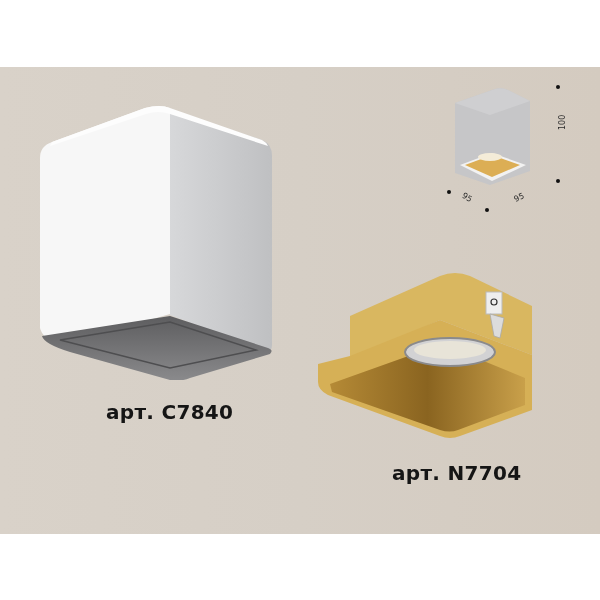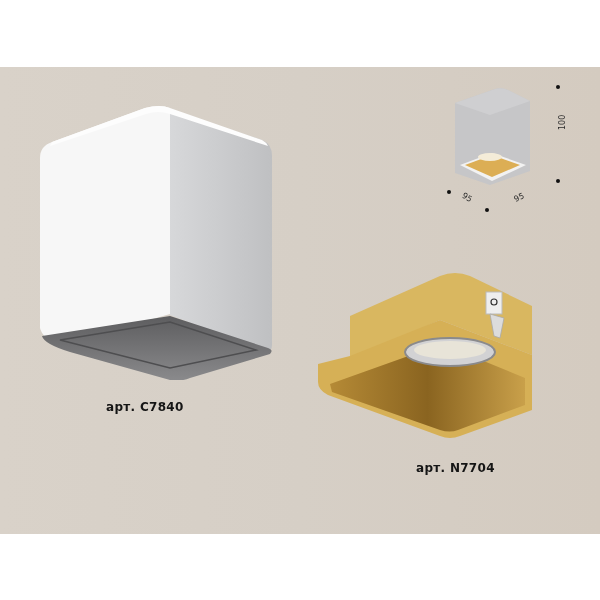--- a/index.html
+++ b/index.html
@@ -1,20 +1,20 @@
 <!DOCTYPE html>
 <html><head>
 <meta charset="utf-8">
 <style>
   html, body { margin:0; padding:0; }
   body { width:600px; height:600px; background:#ffffff; position:relative; overflow:hidden; font-family:"DejaVu Sans", "Liberation Sans", sans-serif; }
   .panel { position:absolute; left:0; top:67px; width:600px; height:467px;
     background: linear-gradient(90deg, #d9d2c9 0%, #d6cfc6 50%, #d4cbc0 100%); }
   .product { position:absolute; }
-  .label { position:absolute; font-weight:bold; color:#151515; font-size:12px; letter-spacing:0.3px; white-space:nowrap; }
+  .label { position:absolute; font-weight:bold; color:#151515; font-size:20px; letter-spacing:0.3px; white-space:nowrap; }
   .dim { position:absolute; font-size:8px; color:#2a2a2a; }
   .dot { position:absolute; width:4px; height:4px; border-radius:50%; background:#111; }
 </style>
 </head>
 <body>
 
 <div class="panel"></div>
 
 <svg class="product" style="left:30px;top:100px;" width="250" height="280" viewBox="0 0 250 280">
   <defs>
@@ -72,13 +72,13 @@
   <div class="dot" style="left:556px;top:85px;"></div>
   <div class="dot" style="left:556px;top:179px;"></div>
   <div class="dot" style="left:447px;top:190px;"></div>
   <div class="dot" style="left:485px;top:208px;"></div>
   <div class="dim" style="left:558px;top:130px;transform:rotate(-90deg);transform-origin:left top;">100</div>
   <div class="dim" style="left:462px;top:193px;transform:rotate(30deg);">95</div>
   <div class="dim" style="left:514px;top:193px;transform:rotate(-25deg);">95</div>
 </div>
 
 <div class="label" style="left:106px;top:400px;">арт. C7840</div>
-<div class="label" style="left:416px;top:461px;">арт. N7704</div>
+<div class="label" style="left:392px;top:461px;">арт. N7704</div>
 
 </body></html>

